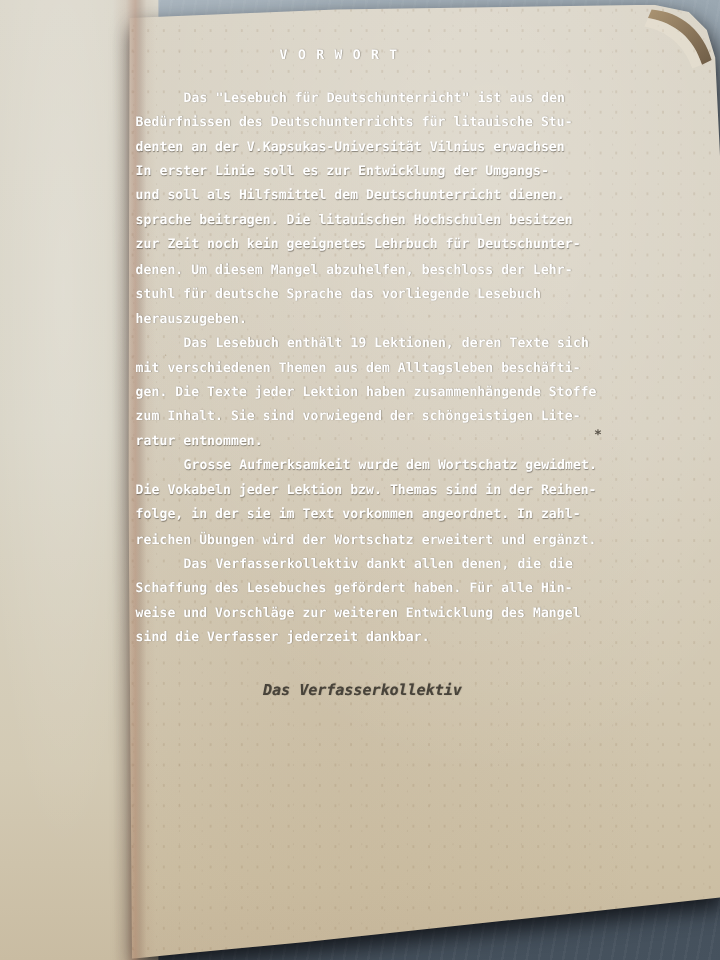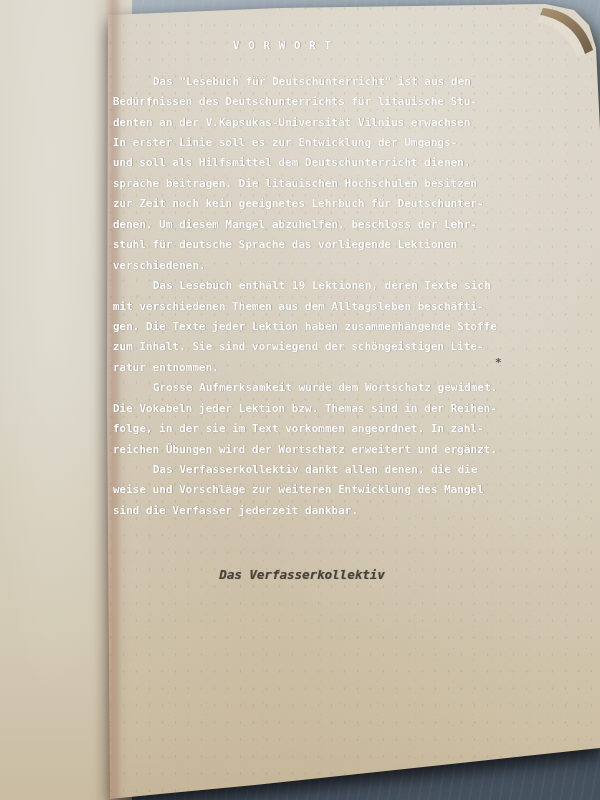--- a/index.html
+++ b/index.html
@@ -128,32 +128,33 @@
     <div class="title">V O R W O R T</div>
     <div class="body-lines">
       <div class="line indent">Das "Lesebuch für Deutschunterricht" ist aus den</div>
       <div class="line">Bedürfnissen des Deutschunterrichts für litauische Stu-</div>
       <div class="line">denten an der V.Kapsukas-Universität Vilnius erwachsen</div>
       <div class="line">In erster Linie soll es zur Entwicklung der Umgangs-</div>
       <div class="line">und soll als Hilfsmittel dem Deutschunterricht dienen.</div>
       <div class="line">sprache beitragen. Die litauischen Hochschulen besitzen</div>
       <div class="line">zur Zeit noch kein geeignetes Lehrbuch für Deutschunter-</div>
       <div class="line">denen. Um diesem Mangel abzuhelfen, beschloss der Lehr-</div>
-      <div class="line">stuhl für deutsche Sprache das vorliegende Lektionen</div>
-      <div class="line">verschiedenen.</div>
+      <div class="line">stuhl für deutsche Sprache das vorliegende Lesebuch</div>
+      <div class="line">herauszugeben.</div>
       <div class="line indent">Das Lesebuch enthält 19 Lektionen, deren Texte sich</div>
       <div class="line">mit verschiedenen Themen aus dem Alltagsleben beschäfti-</div>
       <div class="line">gen. Die Texte jeder Lektion haben zusammenhängende Stoffe</div>
       <div class="line">zum Inhalt. Sie sind vorwiegend der schöngeistigen Lite-</div>
       <div class="line">ratur entnommen.</div>
       <div class="line indent">Grosse Aufmerksamkeit wurde dem Wortschatz gewidmet.</div>
       <div class="line">Die Vokabeln jeder Lektion bzw. Themas sind in der Reihen-</div>
       <div class="line">folge, in der sie im Text vorkommen angeordnet. In zahl-</div>
       <div class="line">reichen Übungen wird der Wortschatz erweitert und ergänzt.</div>
       <div class="line indent">Das Verfasserkollektiv dankt allen denen, die die</div>
+      <div class="line">Schaffung des Lesebuches gefördert haben. Für alle Hin-</div>
       <div class="line">weise und Vorschläge zur weiteren Entwicklung des Mangel</div>
       <div class="line">sind die Verfasser jederzeit dankbar.</div>
     </div>
   </div>
 
   <div class="signature">Das Verfasserkollektiv</div>
 
   <div class="stray-mark">*</div>
 
   <svg class="corner-svg" viewBox="0 0 600 800" width="600" height="800">

